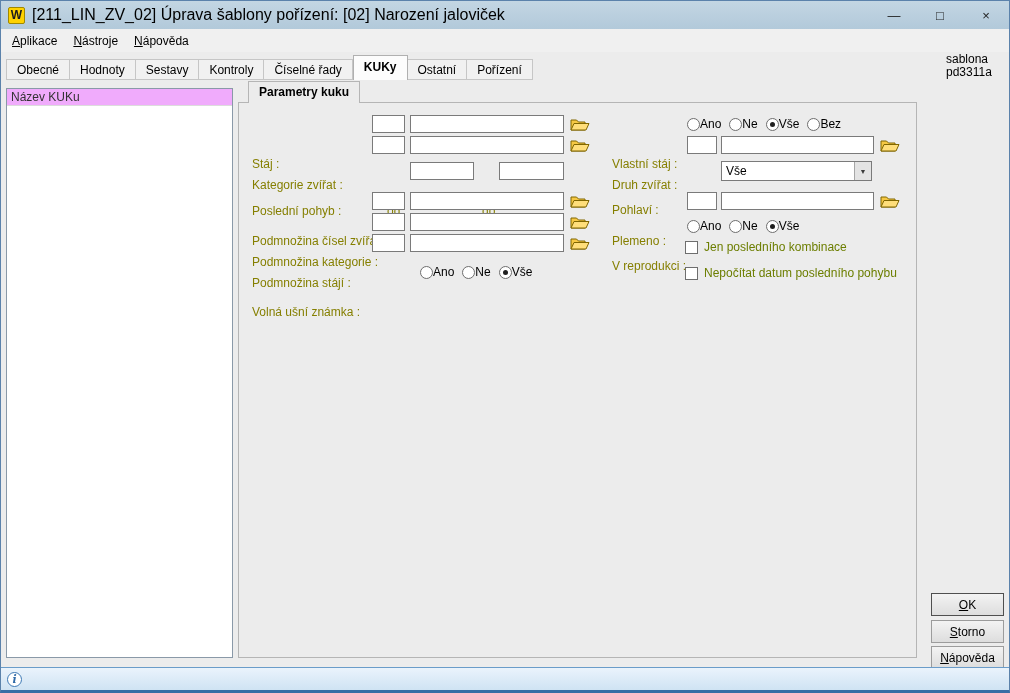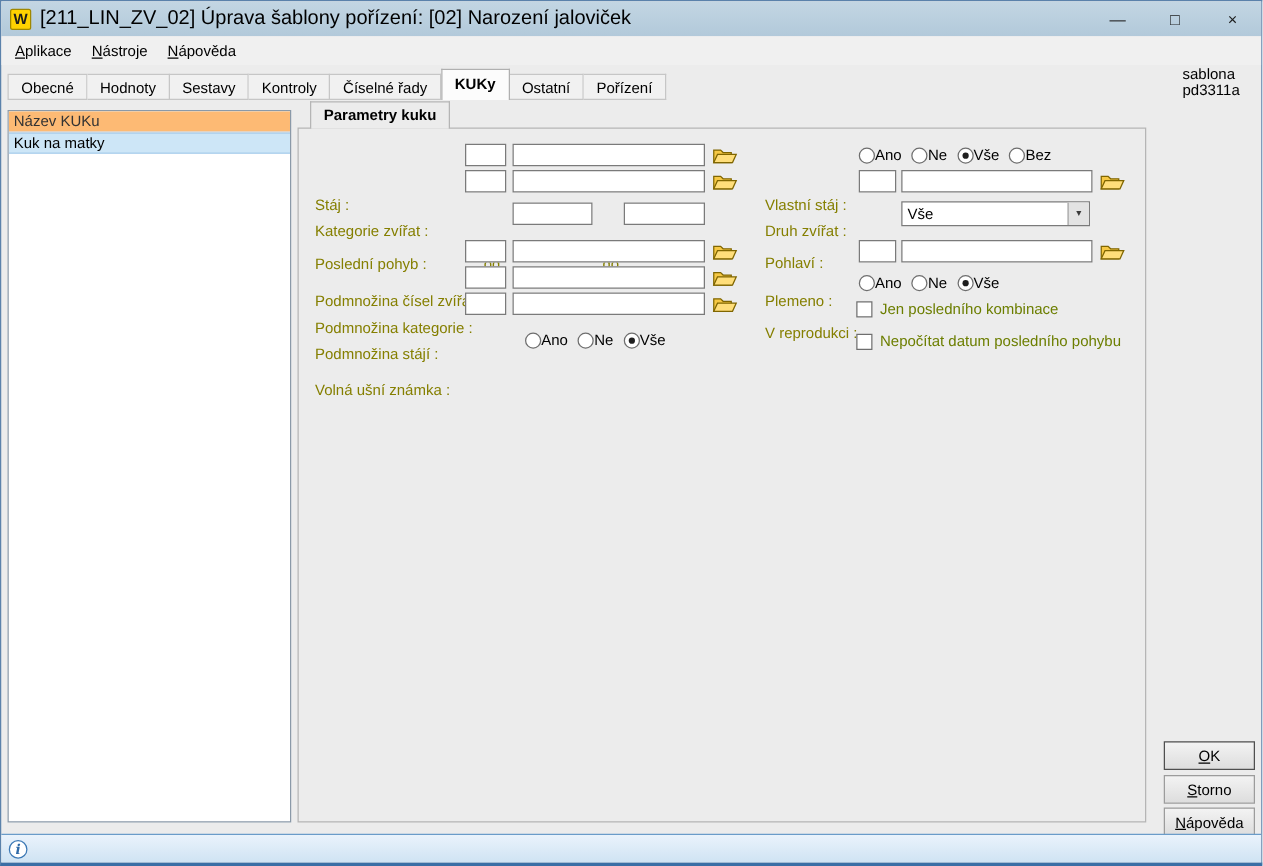--- a/index.html
+++ b/index.html
@@ -38,21 +38,21 @@
   .tab:first-child { border-left:1px solid #c6c6c6; }
   .tab.active { height:25px; line-height:23px; background:#fcfcfc; border:1px solid #b0b0b0;
     border-bottom:none; font-weight:bold; position:relative; z-index:2; }
 
   
   .template-info { position:absolute; left:945px; top:52px; line-height:13px; font-size:12px; }
 
   
   .kuku-list { position:absolute; left:5px; top:87px; width:227px; height:570px;
     background:#ffffff; border:1px solid #8a99a8; overflow:hidden; }
-  .list-header { height:17px; line-height:16px; padding-left:4px; background:#fdba74;
+  .list-header { height:17px; line-height:16px; padding-left:4px; background:#f0abfc;
     border-bottom:1px solid #dcdcdc; color:#333; }
   .list-item { height:17px; line-height:15px; padding-left:4px; }
   .list-item.selected { background:#cde6f7; border-top:1px solid #a9cdec; border-bottom:1px solid #a9cdec; }
 
   
   .panel-tab { position:absolute; left:247px; top:80px; height:22px; line-height:21px;
     padding:0 10px; font-weight:bold; background:#ececec; border:1px solid #b5b5b5;
     border-bottom:none; z-index:3; }
   .panel-body { position:absolute; left:237px; top:101px; width:679px; height:556px;
     border:1px solid #b5b5b5; background:#ececec; }
@@ -128,21 +128,20 @@
     <span class="tab">Pořízení</span>
   </div>
 
   <div class="template-info">
     <div>sablona</div>
     <div>pd3311a</div>
   </div>
 
   <div class="kuku-list">
     <div class="list-header">Název KUKu</div>
-    <div class="list-item selected">Kuk na matky</div>
   </div>
 
   <div class="panel-tab">Parametry kuku</div>
   <div class="panel-body">
 
     <span class="flabel" style="left:13px;top:12px">Stáj :</span>
     <input class="fin" style="left: 133px; top: 12px; width: 33px;" value="">
     <input class="fin" style="left: 171px; top: 12px; width: 154px;" value="">
     <button class="folder-btn" style="left:331px;top:13px">
       <svg viewBox="0 0 20 15" width="20" height="15">

